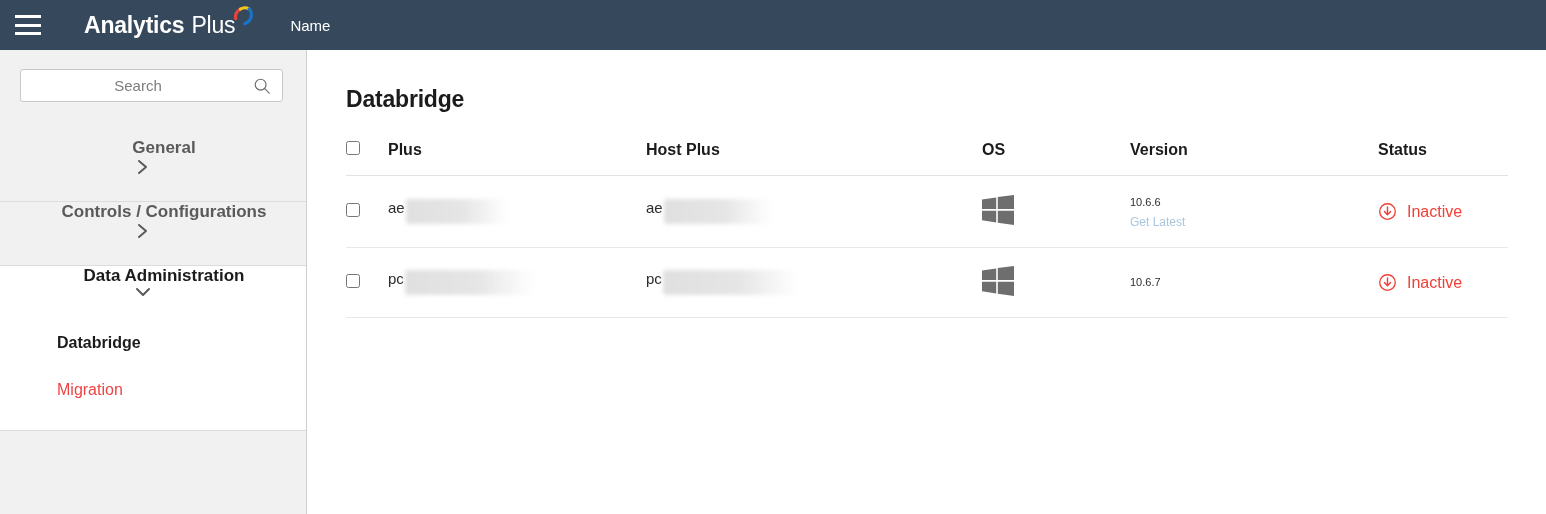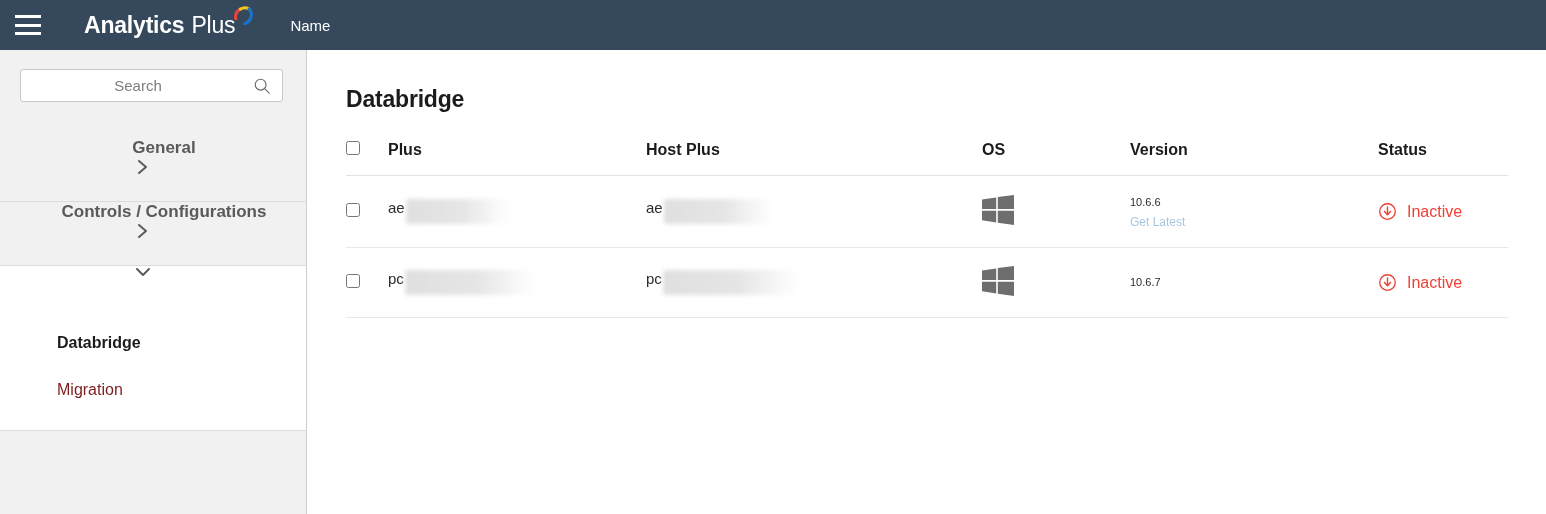--- a/index.html
+++ b/index.html
@@ -117,21 +117,21 @@
     border-top: 1px solid #dcdcdc;
     border-bottom: 1px solid #dcdcdc;
     width: 307px;
     padding-bottom: 25px;
   }
   .nav-group-open .nav-section { border-top: none; height: 62px; }
   .nav-sub {
     font-size: 16px;
     padding: 0 0 0 57px;
     line-height: 30px;
-    color: #7f1d1d;
+    color: #ef4444;
     cursor: pointer;
   }
   .nav-sub.active { color: #1b1b1b; font-weight: 700; }
   .nav-sub.second { margin-top: 17px; }
 
   
   .main {
     position: absolute;
     top: 50px; left: 308px;
     width: 1238px; height: 464px;
@@ -285,20 +285,21 @@
     <span class="nav-section-label">Controls / Configurations</span>
     <span class="nav-chevron">
       <svg width="12" height="18" viewBox="0 0 12 18">
           <polyline points="2,3 9,9 2,15" fill="none" stroke="#5a5a5a" stroke-width="2" stroke-linecap="round" stroke-linejoin="round"></polyline>
         </svg>
     </span>
   </div>
 
   <div class="nav-group-open">
     <div class="nav-section expanded">
+      <span class="nav-section-label">Data Administration</span>
       <span class="nav-chevron">
         <svg width="18" height="12" viewBox="0 0 18 12">
             <polyline points="3,3 9,9 15,3" fill="none" stroke="#5a5a5a" stroke-width="2" stroke-linecap="round" stroke-linejoin="round"></polyline>
           </svg>
       </span>
     </div>
     <div class="nav-sub active">Databridge</div>
     <div class="nav-sub second">Migration</div>
   </div>
 

